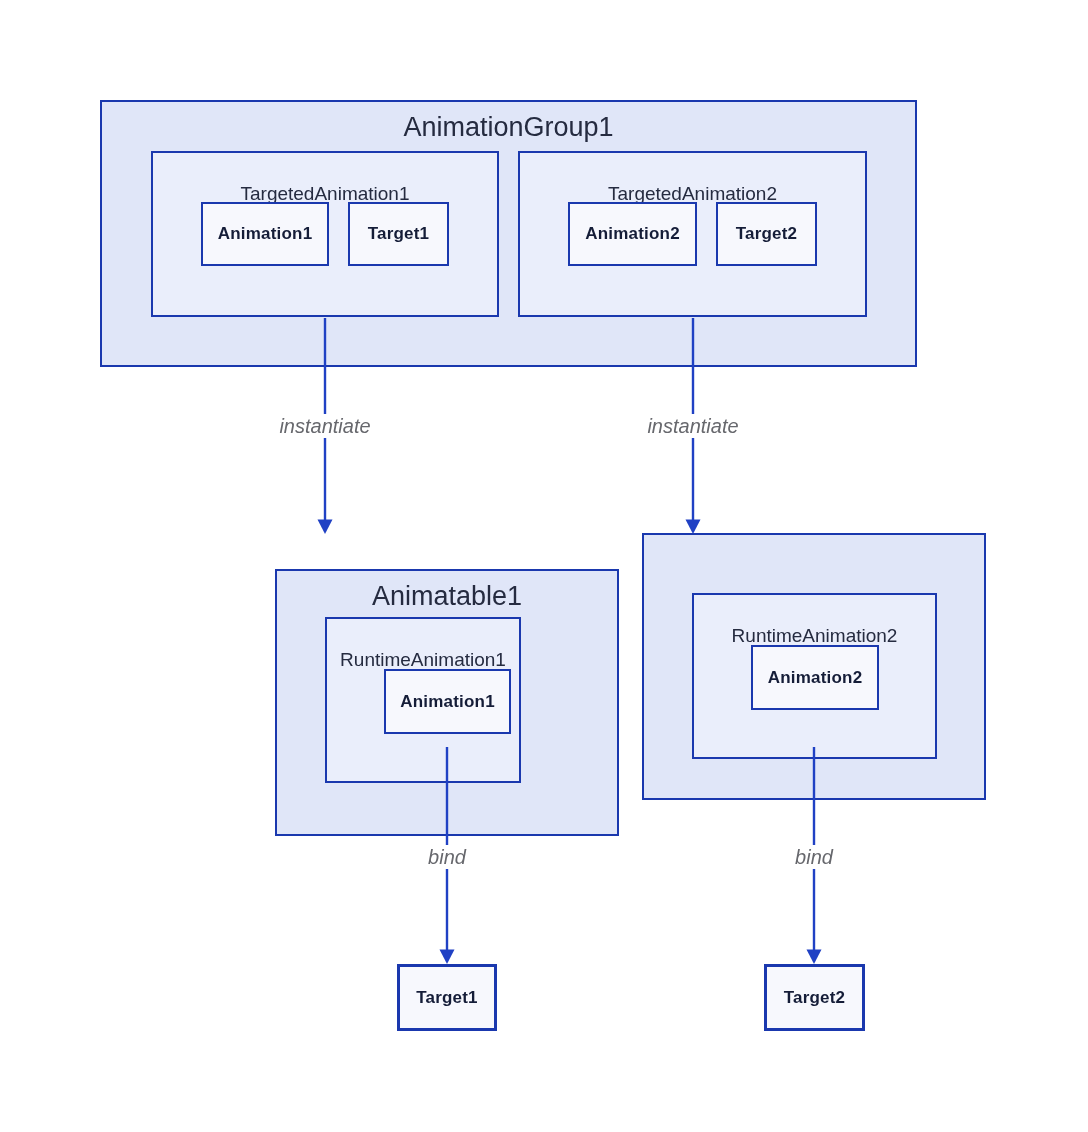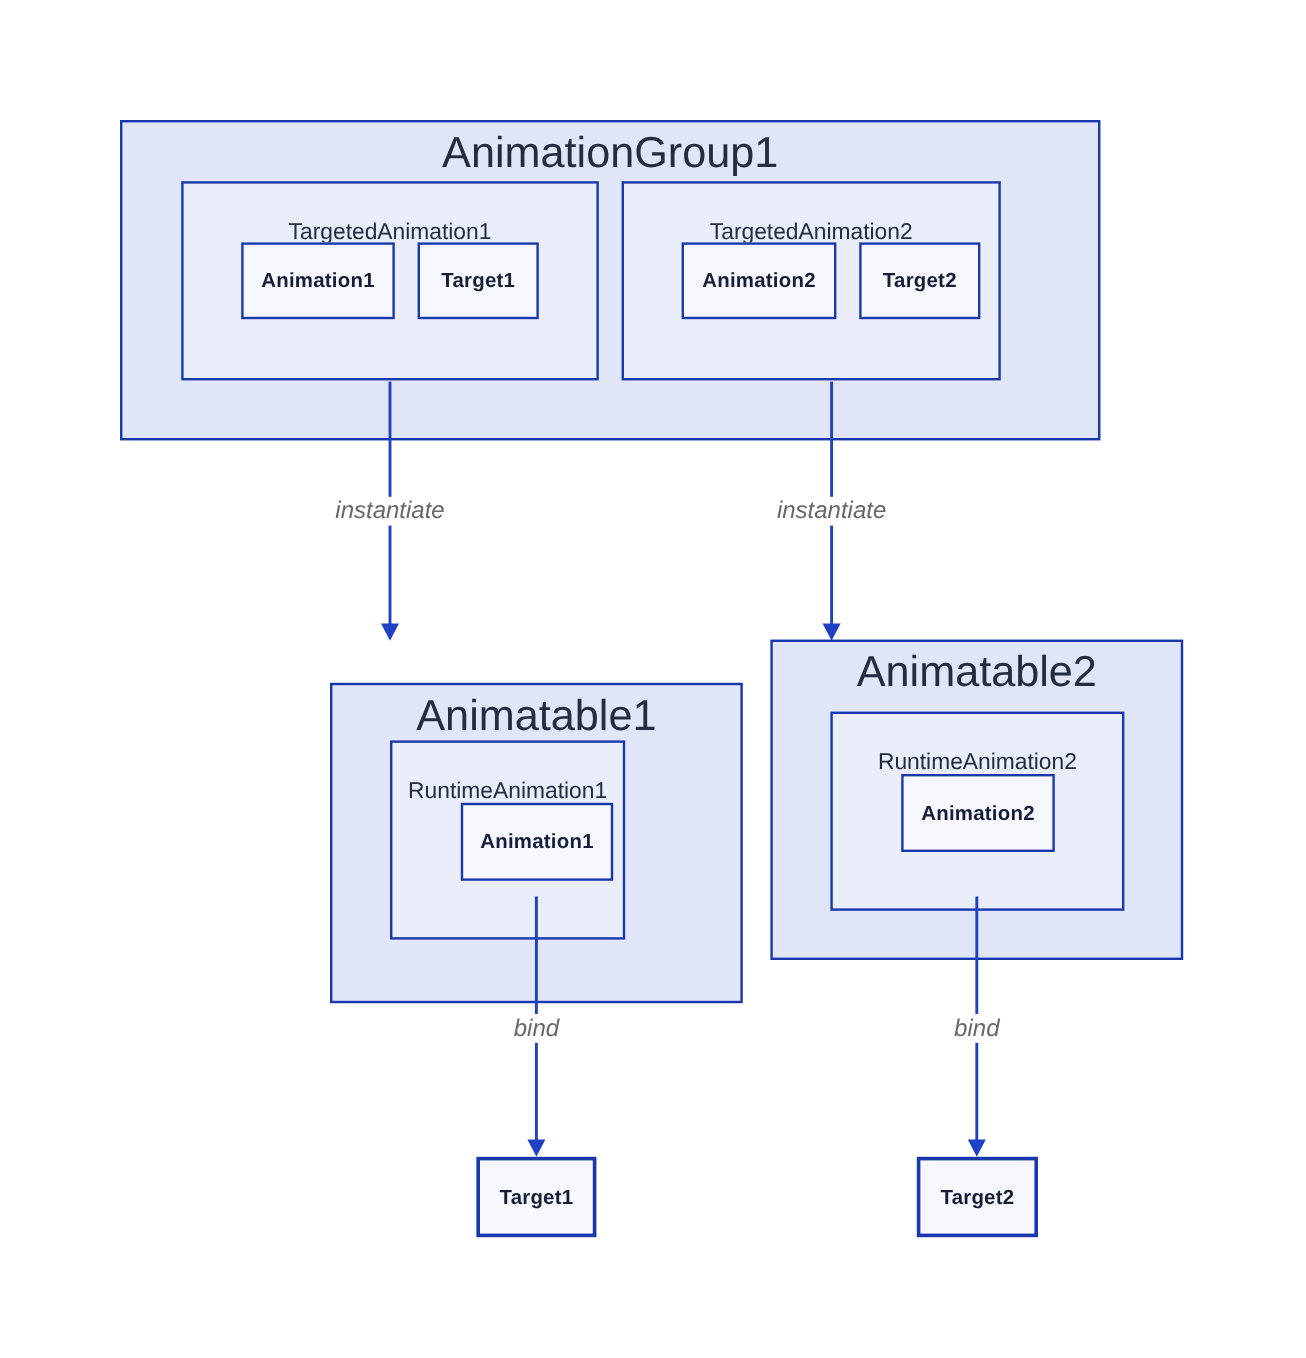--- a/index.html
+++ b/index.html
@@ -43,21 +43,21 @@
     color: var(--leaf-text);
     letter-spacing: 0.2px;
     text-align: center;
   }
   .leaf-thick { border-width: 3px; z-index: 2; }
   .node-title {
     width: 100%;
     text-align: center;
     color: var(--title-text);
   }
-  .title-lg { font-size: 36px; line-height: 34px; padding-top: 8px; }
+  .title-lg { font-size: 27px; line-height: 34px; padding-top: 8px; }
   .title-md { font-size: 19px; line-height: 30px; padding-top: 26px; }
   .edges-layer {
     position: absolute;
     left: 0; top: 0;
     width: 1088px; height: 1132px;
     z-index: 5;
     pointer-events: none;
   }
   .edge-line {
     stroke: var(--arrow);
@@ -85,37 +85,36 @@
 
   <div class="node container-node" style="left:100px; top:100px; width:817px; height:267px;">
     <div class="node-title title-lg">AnimationGroup1</div>
 
     <div class="node mid-node" style="left:49px; top:49px; width:348px; height:166px;">
       <div class="node-title title-md">TargetedAnimation1</div>
       <div class="node leaf-node" style="left:48px; top:49px; width:128px; height:64px;">Animation1</div>
       <div class="node leaf-node" style="left:195px; top:49px; width:101px; height:64px;">Target1</div>
     </div>
 
-    <div class="node mid-node" style="left:416px; top:49px; width:316px; height:166px;">
+    <div class="node mid-node" style="left:416px; top:49px; width:349px; height:166px;">
       <div class="node-title title-md">TargetedAnimation2</div>
       <div class="node leaf-node" style="left:48px; top:49px; width:129px; height:64px;">Animation2</div>
       <div class="node leaf-node" style="left:196px; top:49px; width:101px; height:64px;">Target2</div>
     </div>
   </div>
 
   <div class="node container-node" style="left:275px; top:533px; width:344px; height:267px;margin-top:36px;">
     <div class="node-title title-lg">Animatable1</div>
     <div class="node mid-node" style="left:48px; top:46px; width:196px; height:166px;">
       <div class="node-title title-md">RuntimeAnimation1</div>
       <div class="node leaf-node" style="left:57px; top:50px; width:127px; height:65px;">Animation1</div>
     </div>
   </div>
 
   <div class="node container-node" style="left:642px; top:533px; width:344px; height:267px;">
-    <div class="node-title title-lg">Animatable2</div>
     <div class="node mid-node" style="left:48px; top:46px; width:245px; height:166px;margin-top:12px;">
       <div class="node-title title-md">RuntimeAnimation2</div>
       <div class="node leaf-node" style="left:57px; top:50px; width:128px; height:65px;">Animation2</div>
     </div>
   </div>
 
   <div class="node leaf-node leaf-thick" style="left:397px; top:964px; width:100px; height:67px;">Target1</div>
   <div class="node leaf-node leaf-thick" style="left:764px; top:964px; width:101px; height:67px;">Target2</div>
 
   <svg class="edges-layer" width="1088" height="1132" viewBox="0 0 1088 1132">

